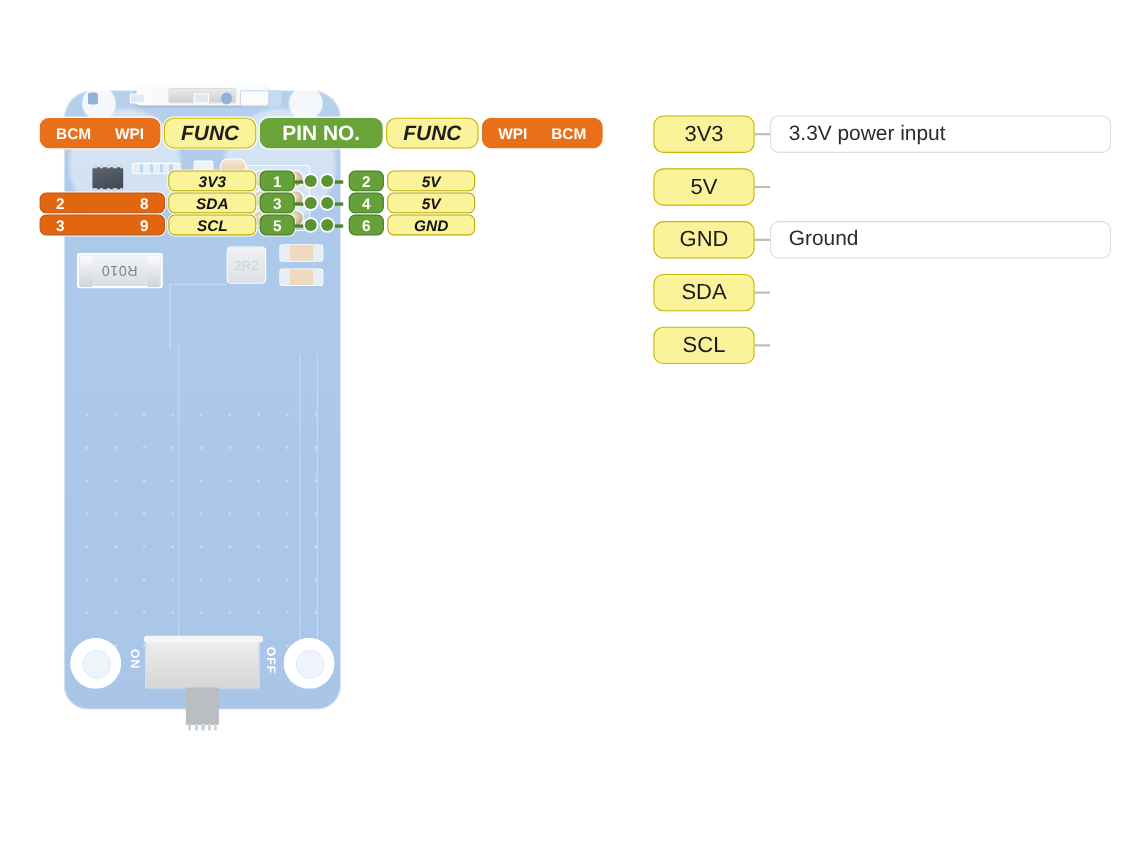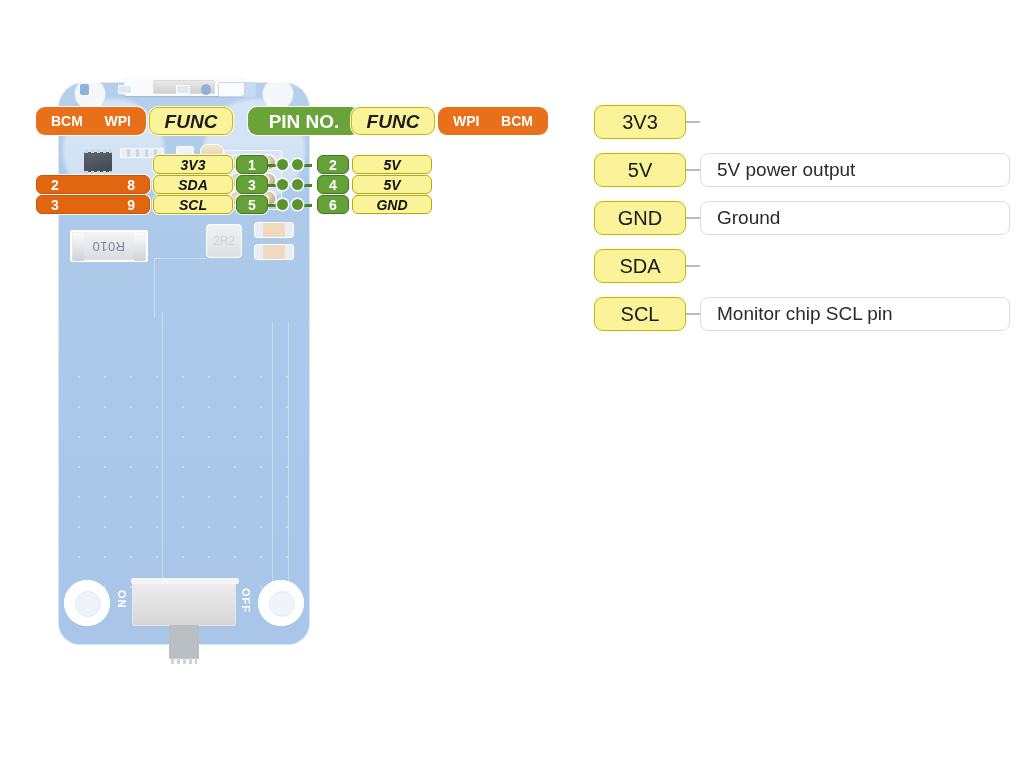--- a/index.html
+++ b/index.html
@@ -299,21 +299,21 @@
 
   <div class="badge hdr-badge orange bcm-wpi" style="left:36px; top:107px; width:110px;">
     <span>BCM</span>
     <span>WPI</span>
   </div>
 
   <div class="badge hdr-badge yellow" style="left:149px; top:107px; width:84px;">
     <span>FUNC</span>
   </div>
 
-  <div class="badge hdr-badge green" style="left:248px; top:107px; width:112px;">
+  <div class="badge hdr-badge green" style="left:236px; top:107px; width:112px;">
     <span>PIN NO.</span>
   </div>
 
   <div class="badge hdr-badge yellow" style="left:351px; top:107px; width:84px;">
     <span>FUNC</span>
   </div>
 
   <div class="badge hdr-badge orange bcm-wpi" style="left:438px; top:107px; width:110px;">
     <span>WPI</span>
     <span>BCM</span>
@@ -387,35 +387,34 @@
     <span>6</span>
   </div>
   <div class="badge row-badge yellow" style="left:352px; top:195px; width:80px;">
     <span>GND</span>
   </div>
 
   <div id="legend">
     <div class="legend-row">
       <div class="legend-key">3V3</div>
       <div class="legend-link"></div>
+      <div class="legend-desc">3.3V power input</div>
     </div>
     <div class="legend-row">
       <div class="legend-key">5V</div>
       <div class="legend-link"></div>
-      <div class="legend-desc">5V power output</div>
     </div>
     <div class="legend-row">
       <div class="legend-key">GND</div>
       <div class="legend-link"></div>
       <div class="legend-desc">Ground</div>
     </div>
     <div class="legend-row">
       <div class="legend-key">SDA</div>
       <div class="legend-link"></div>
     </div>
     <div class="legend-row">
       <div class="legend-key">SCL</div>
       <div class="legend-link"></div>
-      <div class="legend-desc">Monitor chip SCL pin</div>
     </div>
   </div>
 
 </div>
 
 </body></html>

